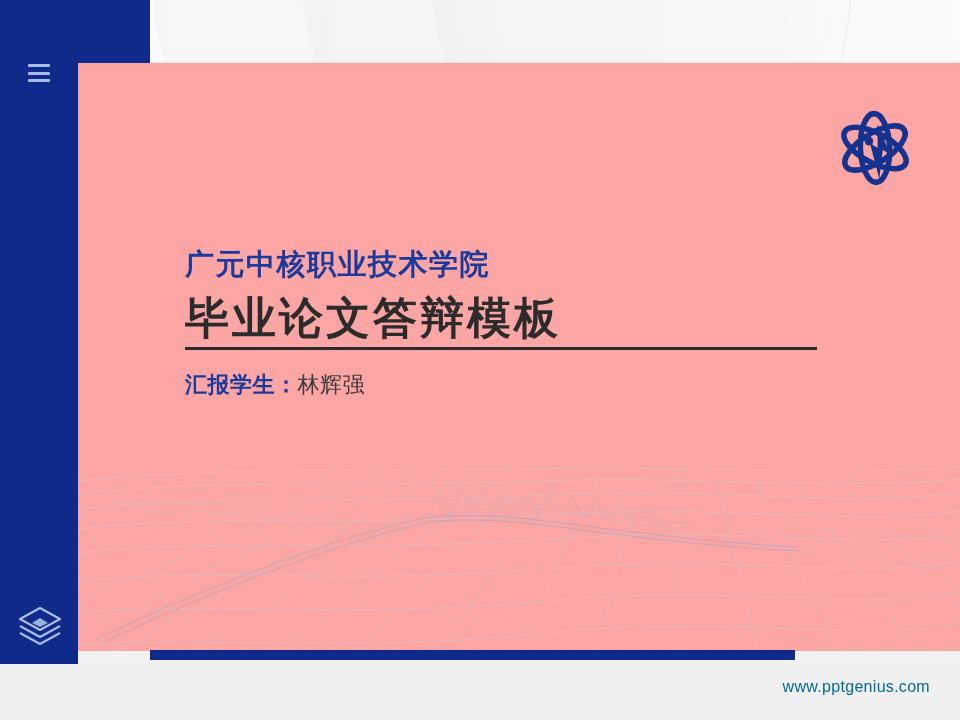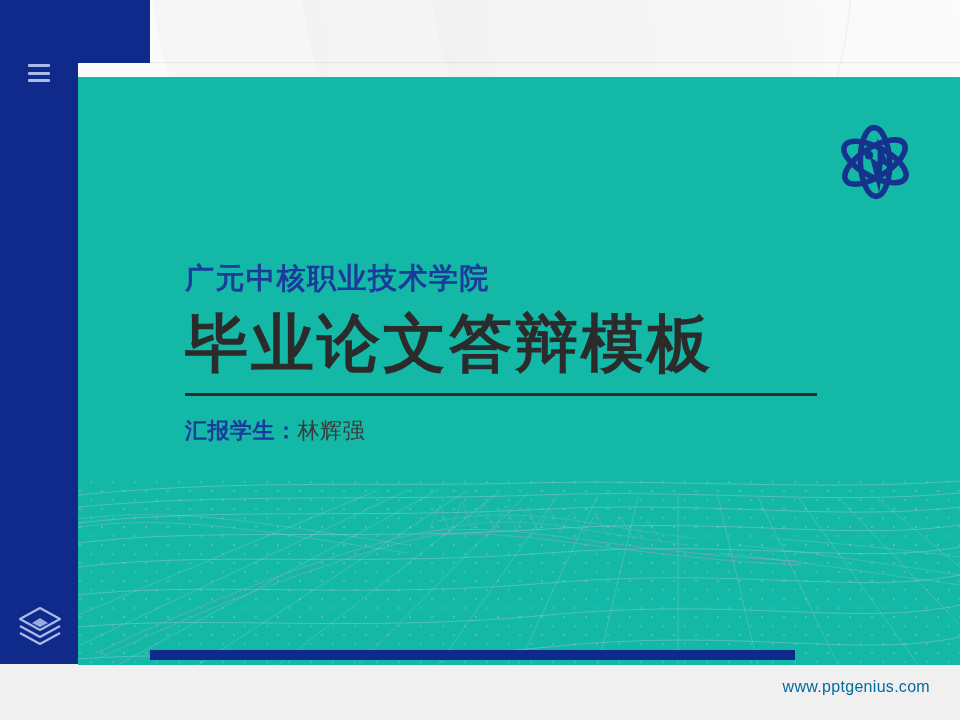--- a/index.html
+++ b/index.html
@@ -79,23 +79,23 @@
   
   .layers-logo {
     position: absolute;
     left: 14px; top: 600px;
     width: 52px; height: 52px;
   }
 
   
   .slide {
     position: absolute;
-    left: 78px; top: 77px;
+    left: 78px; top: 63px;
     width: 882px; height: 588px;
-    background: #14b8a6;
+    background: #fca5a5;
     overflow: hidden;
   }
 
   
   .mesh {
     position: absolute;
     left: 0; bottom: 0;
     width: 882px; height: 230px;
     opacity: 0.85;
   }
@@ -117,26 +117,26 @@
   .school-name {
     font-size: 29px;
     font-weight: bold;
     color: #1b3a9c;
     letter-spacing: 1.5px;
     line-height: 1.1;
     margin: 0 0 12px 0;
     white-space: nowrap;
   }
   .main-title {
-    font-size: 63px;
+    font-size: 44px;
     font-weight: bold;
     color: #2b2b2b;
     letter-spacing: 3px;
     line-height: 1.15;
-    margin: 0 0 14px 0;
+    margin: 0 0 4px 0;
     white-space: nowrap;
   }
   .rule {
     width: 632px;
     height: 3px;
     background: #2b2b2b;
     margin: 0 0 20px 0;
   }
   .byline {
     display: flex;

